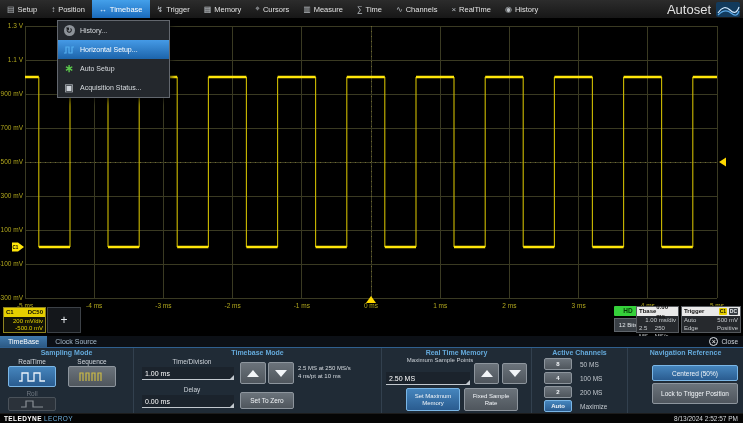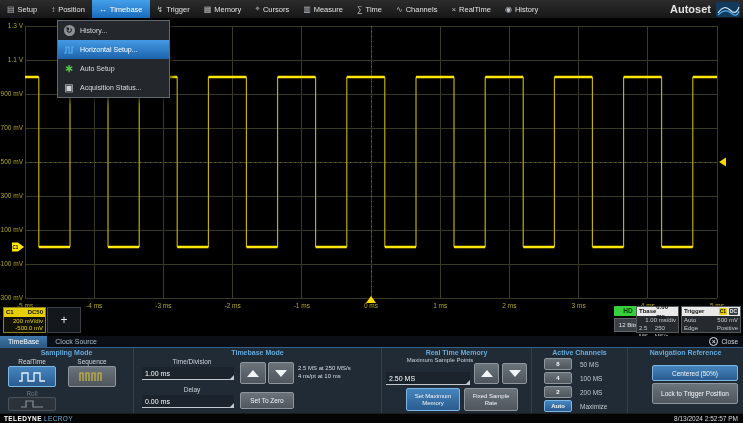--- a/index.html
+++ b/index.html
@@ -7,21 +7,21 @@
   #screen{position:relative;width:743px;height:423px;background:#000;overflow:hidden;}
 
   
   .menubar{position:absolute;left:0;top:0;width:743px;height:19px;background:linear-gradient(180deg,#2c2c2c,#171717);display:flex;align-items:stretch;border-bottom:1px solid #000;z-index:4;}
   .menubar-items{display:flex;align-items:stretch;}
   .mb-item{display:flex;align-items:center;gap:3px;padding:0 7px;color:#e2e2e2;font-size:7.5px;cursor:default;}
   .mb-item .mb-ico{font-size:8px;color:#b9bec3;}
   .mb-item.active{background:linear-gradient(180deg,#44a0ea,#1b6cbe);color:#fff;}
   .mb-item.active .mb-ico{color:#eaf4ff;}
   .menubar-right{margin-left:auto;display:flex;align-items:center;gap:5px;padding-right:3px;}
-  .autoset{color:#e2e2e2;font-size:11px;font-weight:bold;}
+  .autoset{color:#e2e2e2;font-size:13px;}
   .logo-box{width:24px;height:15px;border-radius:2px;overflow:hidden;}
 
   
   .context-menu{position:absolute;left:57px;top:20px;width:113px;background:#24282d;border:1px solid #62676e;box-shadow:2px 3px 6px rgba(0,0,0,.7);z-index:6;}
   .cm-item{display:flex;align-items:center;gap:5px;height:19px;padding:0 5px;color:#d9dde1;font-size:7px;}
   .cm-item.selected{background:linear-gradient(180deg,#459ae6,#1c64ab);color:#fff;}
   .cm-ico{width:12px;height:12px;display:flex;align-items:center;justify-content:center;flex:0 0 12px;}
   .ico-history{width:11px;height:11px;border-radius:50%;background:#8d9399;color:#16181b;font-size:8px;line-height:11px;text-align:center;font-weight:bold;}
   .ico-auto{color:#5bc94b;font-size:11px;font-weight:bold;}
   .ico-acq{color:#cfd4da;font-size:10px;}

